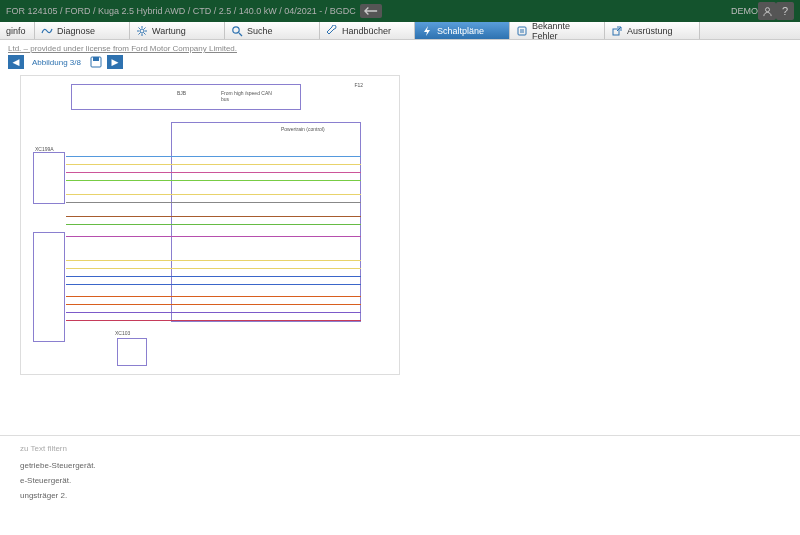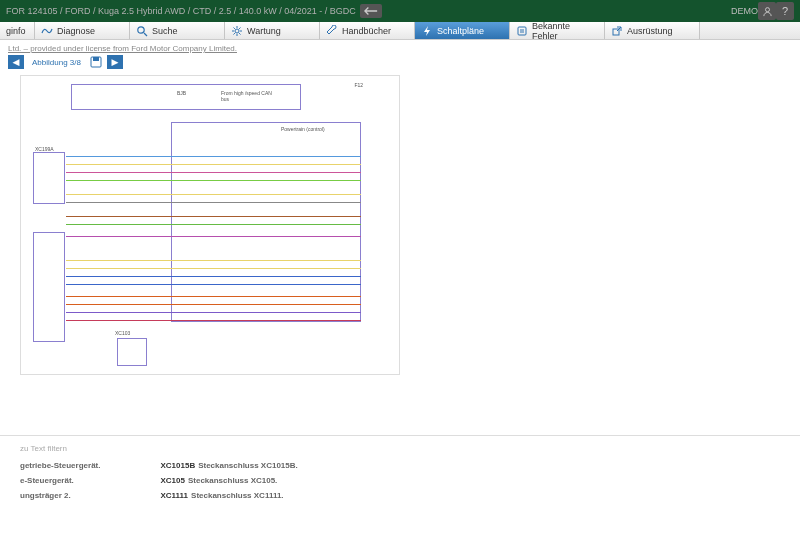--- a/index.html
+++ b/index.html
@@ -36,21 +36,21 @@
   .left-conn { top:76px; left:12px; width:32px; height:52px; }
   .tcm { top:156px; left:12px; width:32px; height:110px; }
   .bottom-conn { bottom:8px; left:96px; width:30px; height:28px; }
   .label { position:absolute; font-size:5px; color:#555; }
 
   .wire { position:absolute; height:1px; }
   .wires { position:absolute; top:80px; left:45px; width:295px; }
 
   .legend { border-top: 1px solid #ddd; margin-top:52px; padding: 8px 20px; }
   .filter-label { font-size:8px; color:#aaa; margin-bottom:8px; }
-  .legend-grid { display:flex; gap:60px;font-weight:bold; }
+  .legend-grid { display:flex; gap:60px; }
   .legend-col { display:flex; flex-direction:column; gap:6px; font-size:8px; color:#666; }
   .legend-item b { color:#333; margin-right:3px; }
 </style>
 </head>
 <body>
 
 <div class="topbar">
   <div class="breadcrumb">
     <span>FOR 124105 / FORD / Kuga 2.5 Hybrid AWD / CTD / 2.5 / 140.0 kW / 04/2021 - / BGDC</span>
     <span class="breadcrumb-back">
@@ -79,34 +79,34 @@
     <span class="tab-icon">
         <svg viewBox="0 0 12 12">
           <path d="M1 8 Q3 2 6 6 T11 4" stroke="#2e72b0" fill="none" stroke-width="1.2"></path>
         </svg>
       </span>
     <span>Diagnose</span>
   </div>
   <div class="tab">
     <span class="tab-icon">
         <svg viewBox="0 0 12 12">
+          <circle cx="6" cy="6" r="2" fill="none" stroke="#2e72b0"></circle>
+          <path d="M6 1v2M6 9v2M1 6h2M9 6h2M2.5 2.5l1.4 1.4M8.1 8.1l1.4 1.4M9.5 2.5L8.1 3.9M3.9 8.1L2.5 9.5" stroke="#2e72b0"></path>
+        </svg>
+      </span>
+    <span>Wartung</span>
+  </div>
+  <div class="tab">
+    <span class="tab-icon">
+        <svg viewBox="0 0 12 12">
           <circle cx="5" cy="5" r="3.2" stroke="#2e72b0" fill="none" stroke-width="1.2"></circle>
           <line x1="8" y1="8" x2="11" y2="11" stroke="#2e72b0" stroke-width="1.2"></line>
         </svg>
       </span>
     <span>Suche</span>
-  </div>
-  <div class="tab">
-    <span class="tab-icon">
-        <svg viewBox="0 0 12 12">
-          <circle cx="6" cy="6" r="2" fill="none" stroke="#2e72b0"></circle>
-          <path d="M6 1v2M6 9v2M1 6h2M9 6h2M2.5 2.5l1.4 1.4M8.1 8.1l1.4 1.4M9.5 2.5L8.1 3.9M3.9 8.1L2.5 9.5" stroke="#2e72b0"></path>
-        </svg>
-      </span>
-    <span>Wartung</span>
   </div>
   <div class="tab">
     <span class="tab-icon">
         <svg viewBox="0 0 12 12">
           <path d="M8 4a2 2 0 1 0-2-2l-5 5 2 2 5-5z" fill="none" stroke="#2e72b0"></path>
         </svg>
       </span>
     <span>Handbücher</span>
   </div>
   <div class="tab active">
@@ -193,19 +193,14 @@
 </div>
 
 <div class="legend">
   <div class="filter-label">zu Text filtern</div>
   <div class="legend-grid">
     <div class="legend-col">
       <span class="legend-item"><span>getriebe-Steuergerät.</span></span>
       <span class="legend-item"><span>e-Steuergerät.</span></span>
       <span class="legend-item"><span>ungsträger 2.</span></span>
     </div>
-    <div class="legend-col">
-      <span class="legend-item"><b>XC1015B</b><span>Steckanschluss XC1015B.</span></span>
-      <span class="legend-item"><b>XC105</b><span>Steckanschluss XC105.</span></span>
-      <span class="legend-item"><b>XC1111</b><span>Steckanschluss XC1111.</span></span>
-    </div>
   </div>
 </div>
 
 </body></html>

